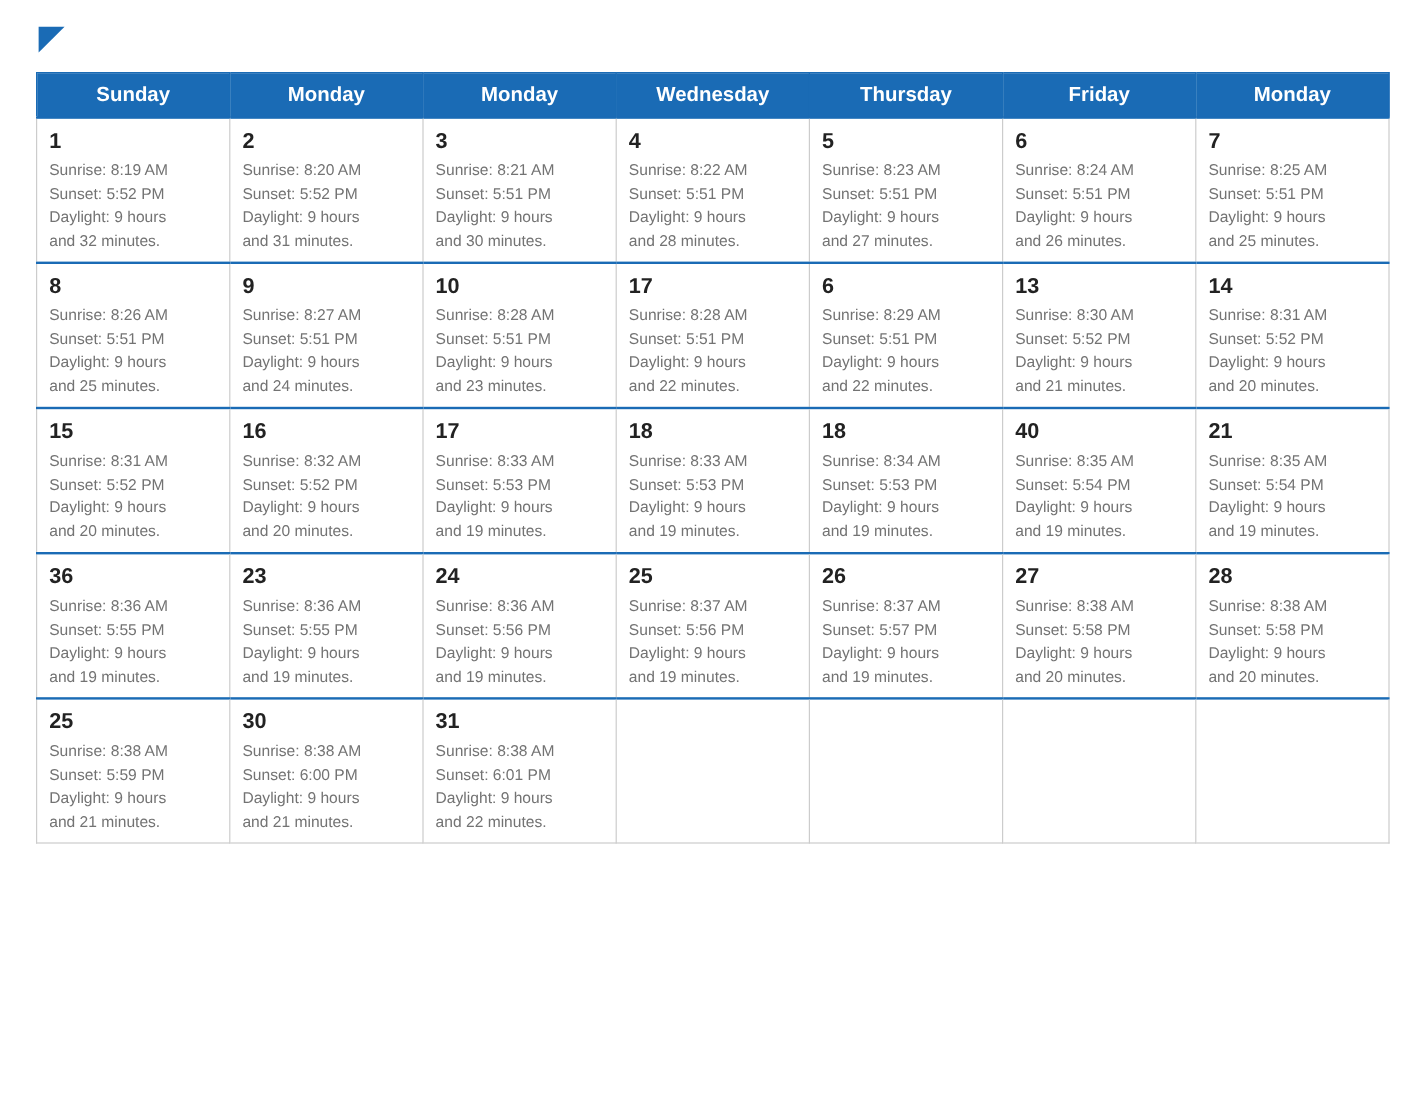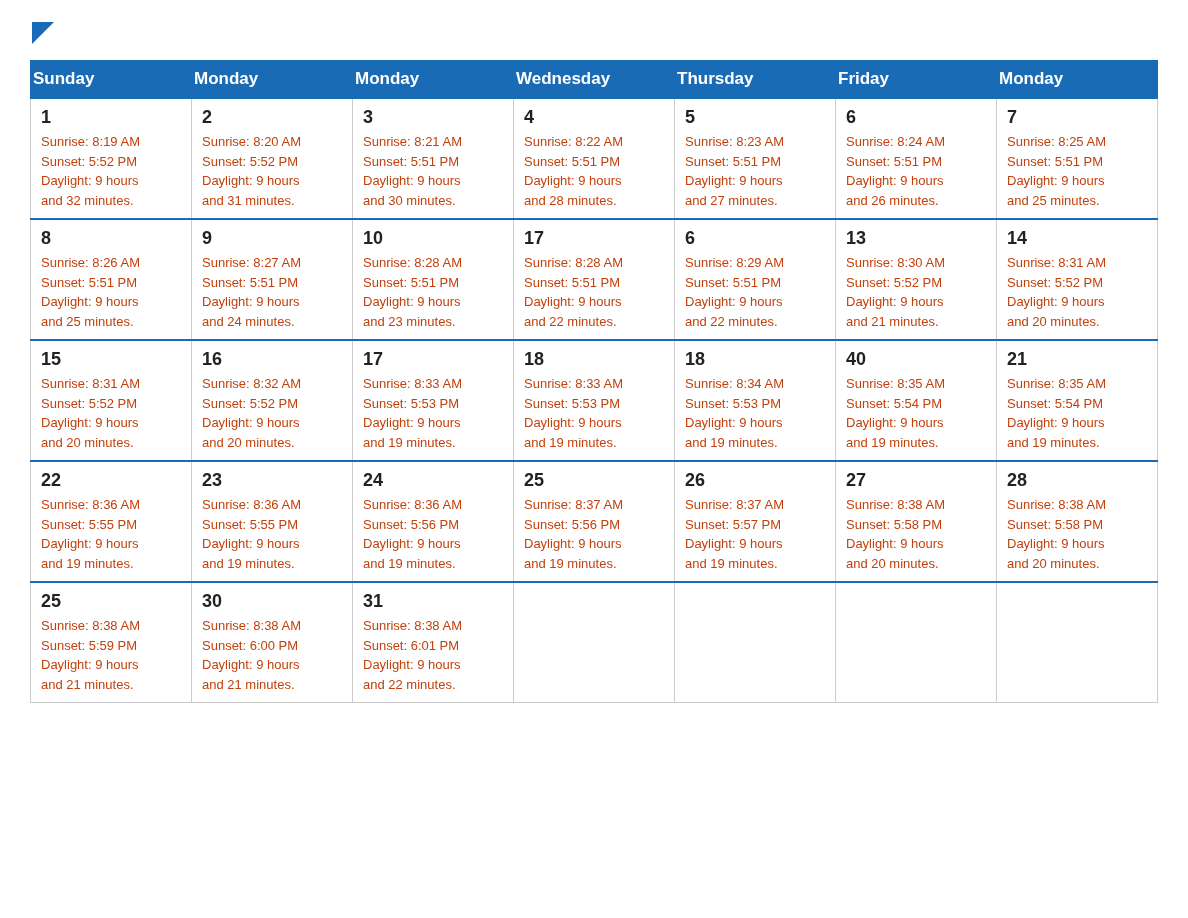--- a/index.html
+++ b/index.html
@@ -54,43 +54,43 @@
     .calendar-table {
       width: 100%;
       border-collapse: collapse;
       table-layout: fixed;
     }
     .calendar-table th {
       background-color: #1a6bb5;
       color: #fff;
       font-size: 17px;
       font-weight: bold;
-      padding: 8px 2px;
-      text-align: left;
+      padding: 8px 20px;
+      text-align: center;
       border: 1px solid #1a6bb5;
     }
     .calendar-table td {
       vertical-align: top;
       padding: 8px 10px;
       border: 1px solid #ccc;
       border-top: 2px solid #1a6bb5;
       font-size: 13px;
       color: #333;
       height: 115px;
     }
     .day-number {
       font-size: 18px;
       font-weight: bold;
       color: #222;
       margin-bottom: 4px;
     }
     .day-info {
       font-size: 13px;
       line-height: 1.5;
-      color: #c2410c;
+      color: #737373;
     }
     .empty-cell {
       border-top: 2px solid #1a6bb5;
       background: #fff;
     }
   </style>
 </head>
 <body>
 
 <div class="header">
@@ -291,21 +291,21 @@
           <div class="day-number">21</div>
           <div class="day-info">
             Sunrise: 8:35 AM<br>
             Sunset: 5:54 PM<br>
             Daylight: 9 hours<br>and 19 minutes.
           </div>
         </td>
       </tr>
       <tr>
         <td>
-          <div class="day-number">22</div>
+          <div class="day-number">36</div>
           <div class="day-info">
             Sunrise: 8:36 AM<br>
             Sunset: 5:55 PM<br>
             Daylight: 9 hours<br>and 19 minutes.
           </div>
         </td>
         <td>
           <div class="day-number">23</div>
           <div class="day-info">
             Sunrise: 8:36 AM<br>

